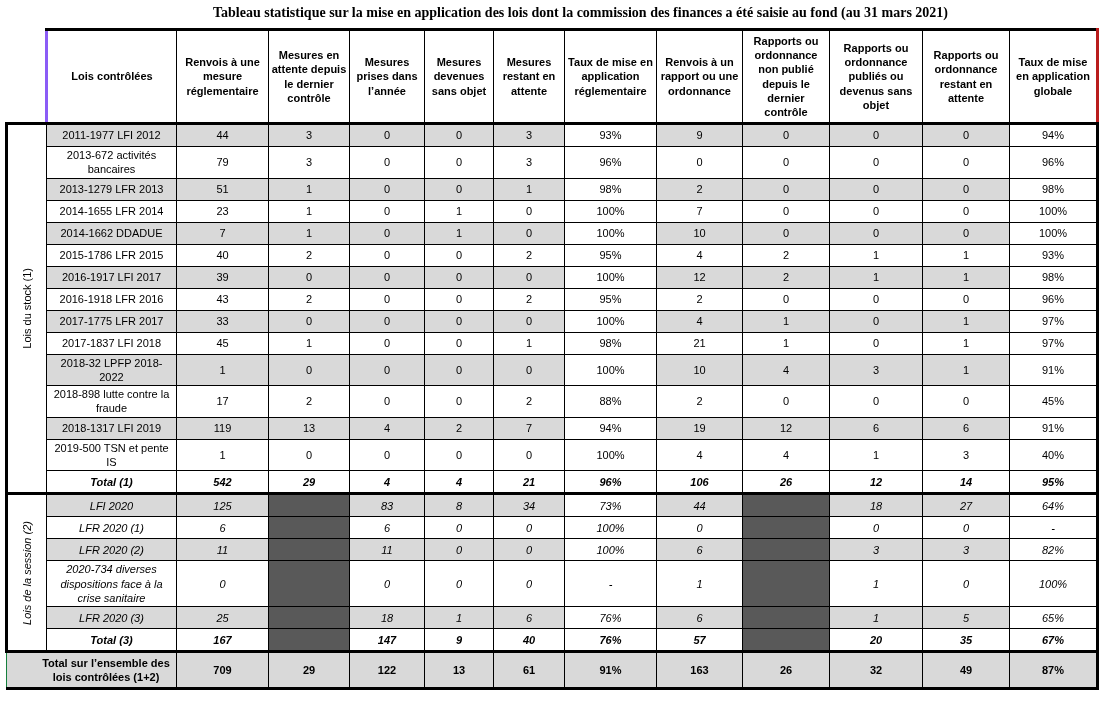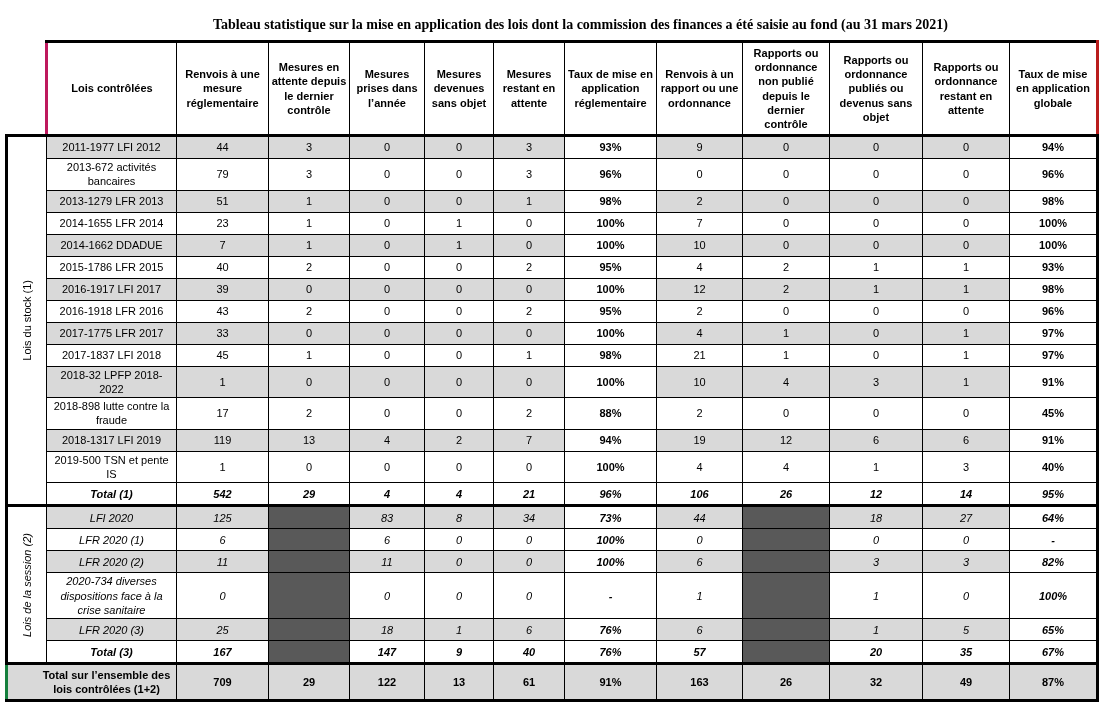--- a/index.html
+++ b/index.html
@@ -2,21 +2,21 @@
 <html><head>
 <meta charset="utf-8">
 <style>
   html,body{margin:0;padding:0;background:#fff;width:1101px;height:719px;overflow:hidden;}
   body{font-family:"Liberation Sans", sans-serif;color:#000;}
   .title{
     text-align:center;
     font-family:"Liberation Serif", serif;
     font-weight:bold;
     font-size:14px;
-    padding:17px 0 7px 60px;
+    padding:5px 0 7px 60px;
     white-space:nowrap;
   }
   table{
     border-collapse:collapse;
     table-layout:fixed;
     width:1091px;
     margin-left:5px;
     font-size:11px;
   }
   th,td{
@@ -27,53 +27,53 @@
     overflow:hidden;
     line-height:1.3;
   }
   thead tr{height:94px;}
   thead th{
     font-weight:bold;
     background:#fff;
     border-top:3px solid #000;
     border-bottom:3px solid #000;
   }
-  th.first-head{border-left:3px solid #be185d;}
+  th.first-head{border-left:3px solid #8b5cf6;}
   th.last-head{border-right:3px solid #b91c1c;}
   td.corner{border:none;background:#fff;}
   tbody td{height:19px;}
   .group-cell{
     background:#fff;
     border-left:3px solid #000;
     border-top:3px solid #000;
     border-bottom:3px solid #000;
     padding:0;
   }
   .vertical{
     writing-mode:vertical-rl;
     transform:rotate(180deg);
     white-space:nowrap;
     margin:0 auto;
     font-size:11px;
   }
   .shaded{background:#d9d9d9;}
   .dark{background:#595959;}
-  .pct{font-weight:bold;}
+  .pct{font-weight:normal;}
   tr.session td{font-style:italic;}
   tr.bold-row td{font-weight:bold;}
   tr.section-end td{border-bottom:3px solid #000;font-style:italic;}
   td.last-col{border-right:3px solid #000;}
   tr.footer-row{height:37px;}
   tr.footer-row td{
     font-weight:bold;
     background:#d9d9d9;
     border-top:3px solid #000;
     border-bottom:3px solid #000;
   }
-  tr.footer-row td.footer-label{border-left:3px solid #15803d;padding-left:31px;}
+  tr.footer-row td.footer-label{border-left:1px solid #15803d;padding-left:31px;}
 </style>
 </head>
 <body>
 
 <div class="title">Tableau statistique sur la mise en application des lois dont la commission des finances a été saisie au fond (au 31 mars 2021)</div>
 
 <table>
   <colgroup>
     <col style="width:40px">
       <col style="width:130px">

